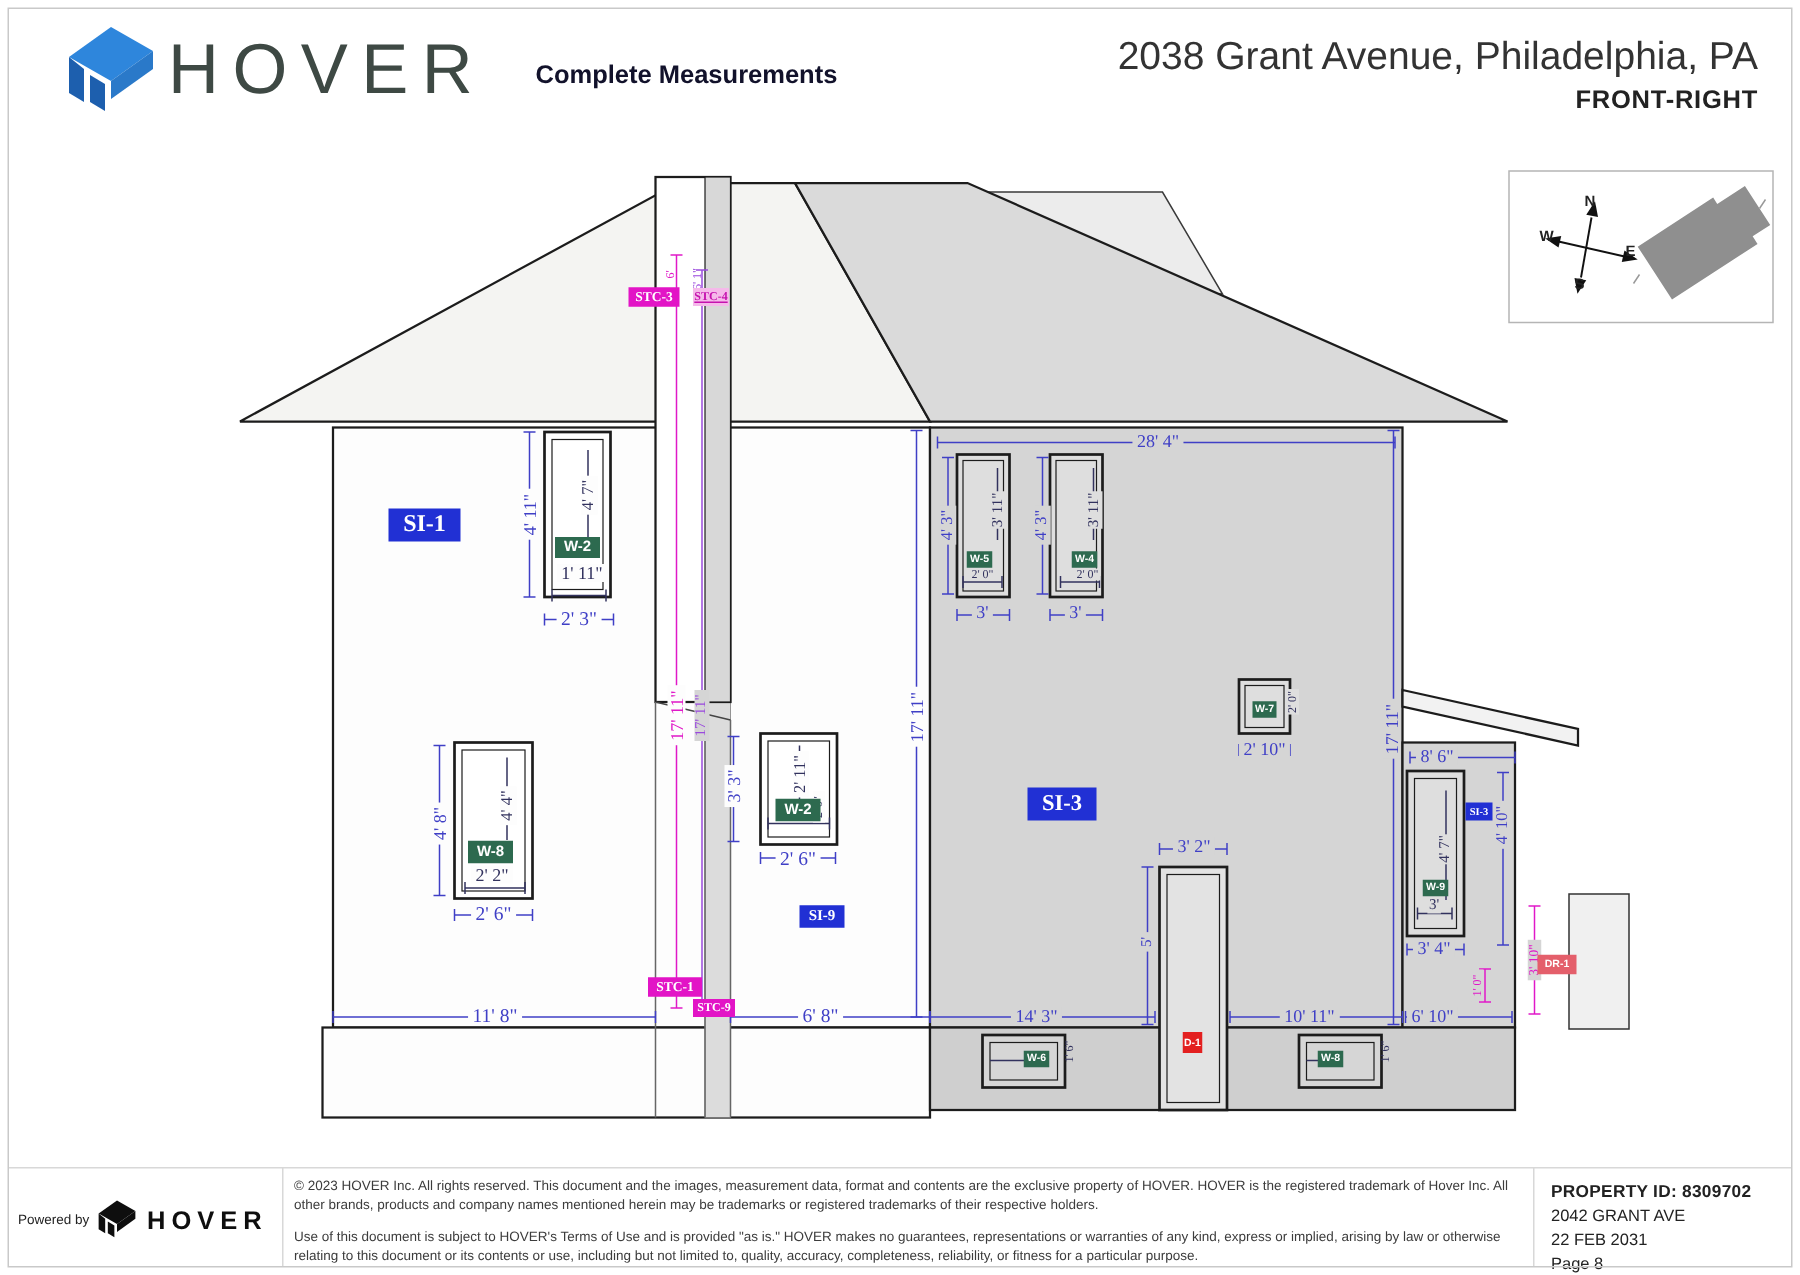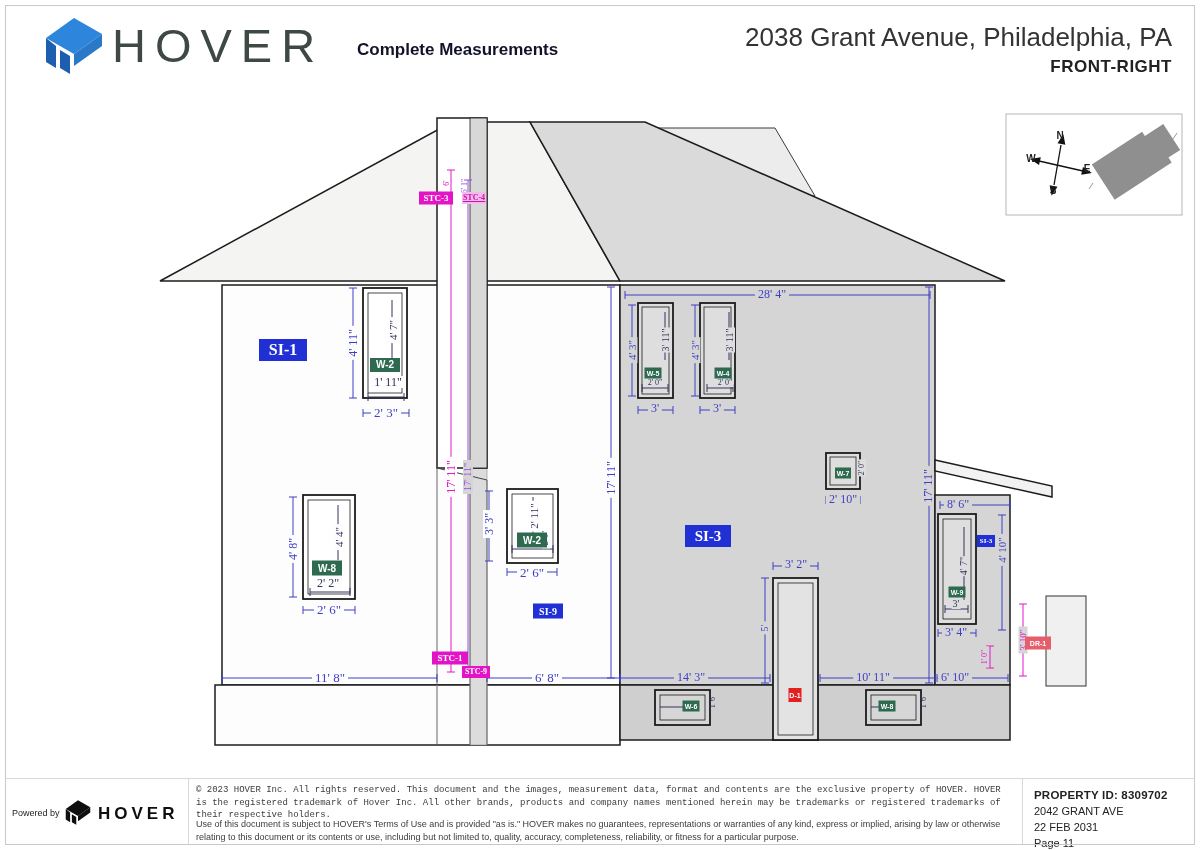--- a/index.html
+++ b/index.html
@@ -347,21 +347,21 @@
   <div class="ft-divider-v1"></div>
   <div class="ft-divider-v2"></div>
   <div class="powered">Powered by</div>
   <svg class="abs" style="left:64px;top:798px;" width="28" height="30" viewBox="0 0 64 66">
     <polygon points="4,24 32,4 60,20 32,40" fill="#0e0e0e"></polygon>
     <polygon points="60,20 60,32 32,52 32,40" fill="#0e0e0e"></polygon>
     <polygon points="4,24 4,48 14,54 14,32" fill="#0e0e0e"></polygon>
     <polygon points="18,36 28,42 28,60 18,54" fill="#0e0e0e"></polygon>
   </svg>
   <div class="ft-brand">HOVER</div>
-  <div class="ft-par" style="top:784px;font-family:Liberation Mono, monospace;">© 2023 HOVER Inc. All rights reserved. This document and the images, measurement data, format and contents are the exclusive property of HOVER. HOVER is the registered trademark of Hover Inc. All other brands, products and company names mentioned herein may be trademarks or registered trademarks of their respective holders.</div>
+  <div class="ft-par" style="top:784px;">© 2023 HOVER Inc. All rights reserved. This document and the images, measurement data, format and contents are the exclusive property of HOVER. HOVER is the registered trademark of Hover Inc. All other brands, products and company names mentioned herein may be trademarks or registered trademarks of their respective holders.</div>
   <div class="ft-par" style="top:818px;">Use of this document is subject to HOVER's Terms of Use and is provided "as is." HOVER makes no guarantees, representations or warranties of any kind, express or implied, arising by law or otherwise relating to this document or its contents or use, including but not limited to, quality, accuracy, completeness, reliability, or fitness for a particular purpose.</div>
   <div class="prop">
     <div class="pid">PROPERTY ID: 8309702</div>
     <div>2042 GRANT AVE</div>
     <div>22 FEB 2031</div>
-    <div>Page 11</div>
+    <div>Page 8</div>
   </div>
 </div>
 
 </body></html>

